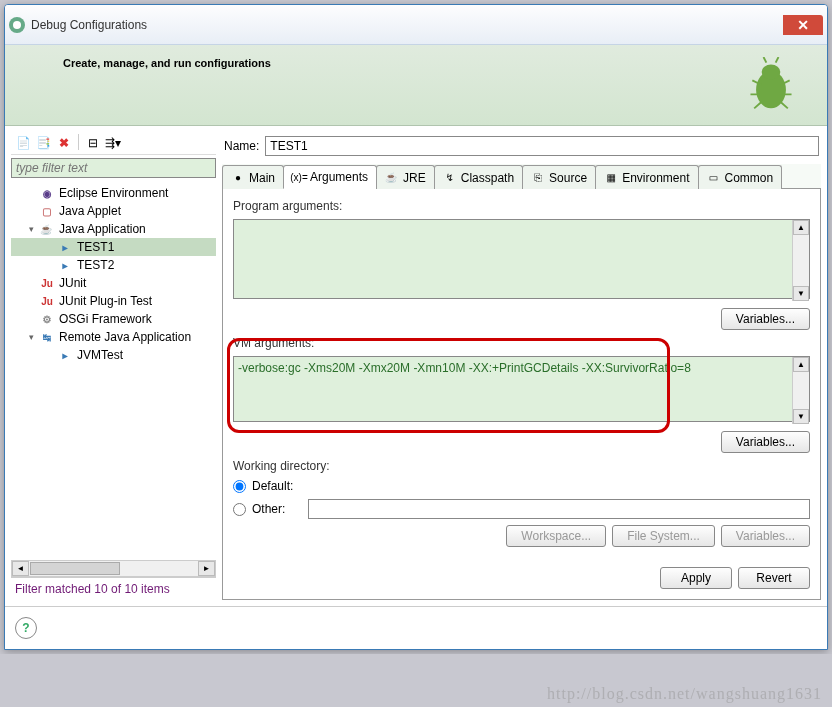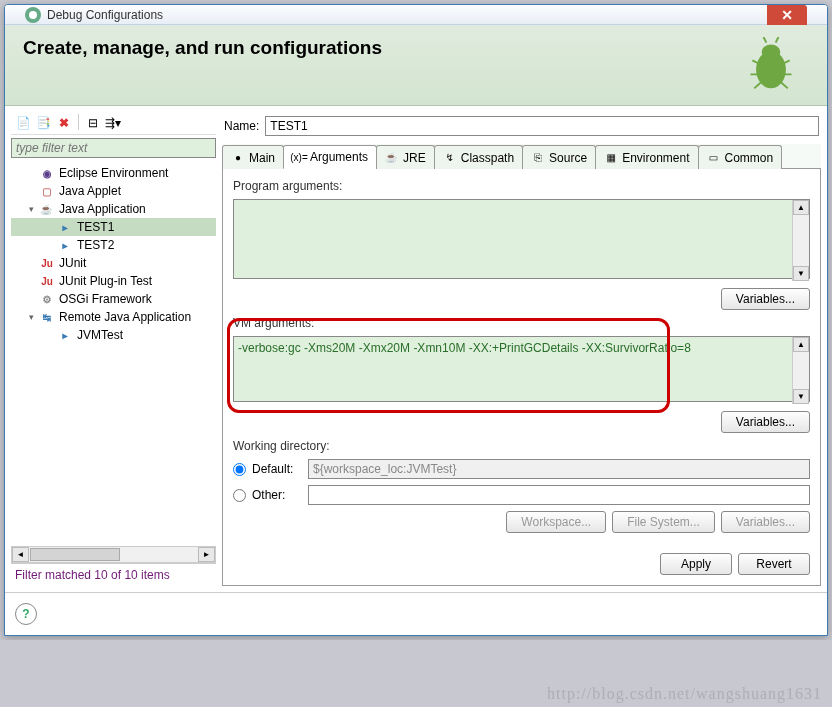--- a/index.html
+++ b/index.html
@@ -1,25 +1,25 @@
 <!DOCTYPE html>
 <html><head>
 <meta charset="utf-8">
 <style>
 * { box-sizing: border-box; margin: 0; padding: 0; font-family: "Segoe UI", Tahoma, sans-serif; font-size: 12px; }
 body { background: #c8c8d0; padding: 4px; }
 .dialog { background: #fff; border: 1px solid #3a7ab5; border-radius: 4px 4px 0 0; overflow: hidden; box-shadow: 0 2px 8px rgba(0,0,0,.3); }
-.titlebar { background: linear-gradient(#fdfdfe,#e8eef6); height: 20px; display:flex; align-items:center; padding:0 20px; border-bottom:1px solid #c5d4e5; }
+.titlebar { background: linear-gradient(#fdfdfe,#e8eef6); height: 40px; display:flex; align-items:center; padding:0 4px; border-bottom:1px solid #c5d4e5; }
 .titlebar-icon { width:16px; height:16px; background:#6a8; border-radius:50%; margin-right:6px; position:relative; }
 .titlebar-icon::after { content:''; position:absolute; left:4px; top:4px; width:8px;height:8px; background:#fff; border-radius:50%; }
 .titlebar-text { flex:1; color:#333; }
 .close-x { width:40px; height:20px; background:#d04a3a; color:#fff; display:flex;align-items:center;justify-content:center; border-radius:0 3px 0 0; font-size:14px; font-weight:bold; }
 .header { background: linear-gradient(#e0ebde,#d3e5d0); padding:12px 18px; display:flex; border-bottom:1px solid #b0c4ae; }
 .header-left { flex:1; }
-.header-title { font-weight:bold; font-size:19px; margin-bottom:4px; }
+.header-title { font-weight:bold; font-size:11px; margin-bottom:4px;margin-left:40px; }
 .header-sub { color:#333; margin-left:8px; }
 .bug-icon { width:56px; height:56px; position:relative; margin-right:10px; }
 .bug-icon svg { width:100%; height:100%; }
 .body { display:flex; padding:6px; gap:6px; }
 .left-pane { width:205px; display:flex; flex-direction:column; }
 .toolbar { padding:2px 4px; display:flex; gap:2px; border-bottom:1px solid #ddd; margin-bottom:3px;}
 .tool-icon { width:18px;height:18px; display:flex;align-items:center;justify-content:center; cursor:pointer; }
 .filter-input { width:100%; border:1px solid #888; background:#dff0dc; color:#888; font-style:italic; padding:2px 4px; margin-bottom:4px; }
 .tree { flex:1; border:0; overflow:auto; padding:2px 0; }
 .tree-item { display:flex; align-items:center; padding:1px 2px; cursor:pointer; white-space:nowrap; }
@@ -225,21 +225,20 @@
         </div>
         <div class="btn-row">
             <div class="btn">Variables...</div>
           </div>
 
         <div class="workdir">
           <div class="field-label">Working directory:</div>
           <div class="wd-row">
             <input type="radio" class="radio" checked="" style="">
             <span style="width:50px">Default:</span>
-            <input class="wd-input disabled" readonly="" value="${workspace_loc:JVMTest}" style="">
           </div>
           <div class="wd-row">
             <input type="radio" class="radio" style="">
             <span style="width:50px">Other:</span>
             <input class="wd-input" style="">
           </div>
           <div class="btn-row" id="wd-btns">
               <div class="btn" style="color: rgb(153, 153, 153);">Workspace...</div>
               <div class="btn" style="color: rgb(153, 153, 153);">File System...</div>
               <div class="btn" style="color: rgb(153, 153, 153);">Variables...</div>

